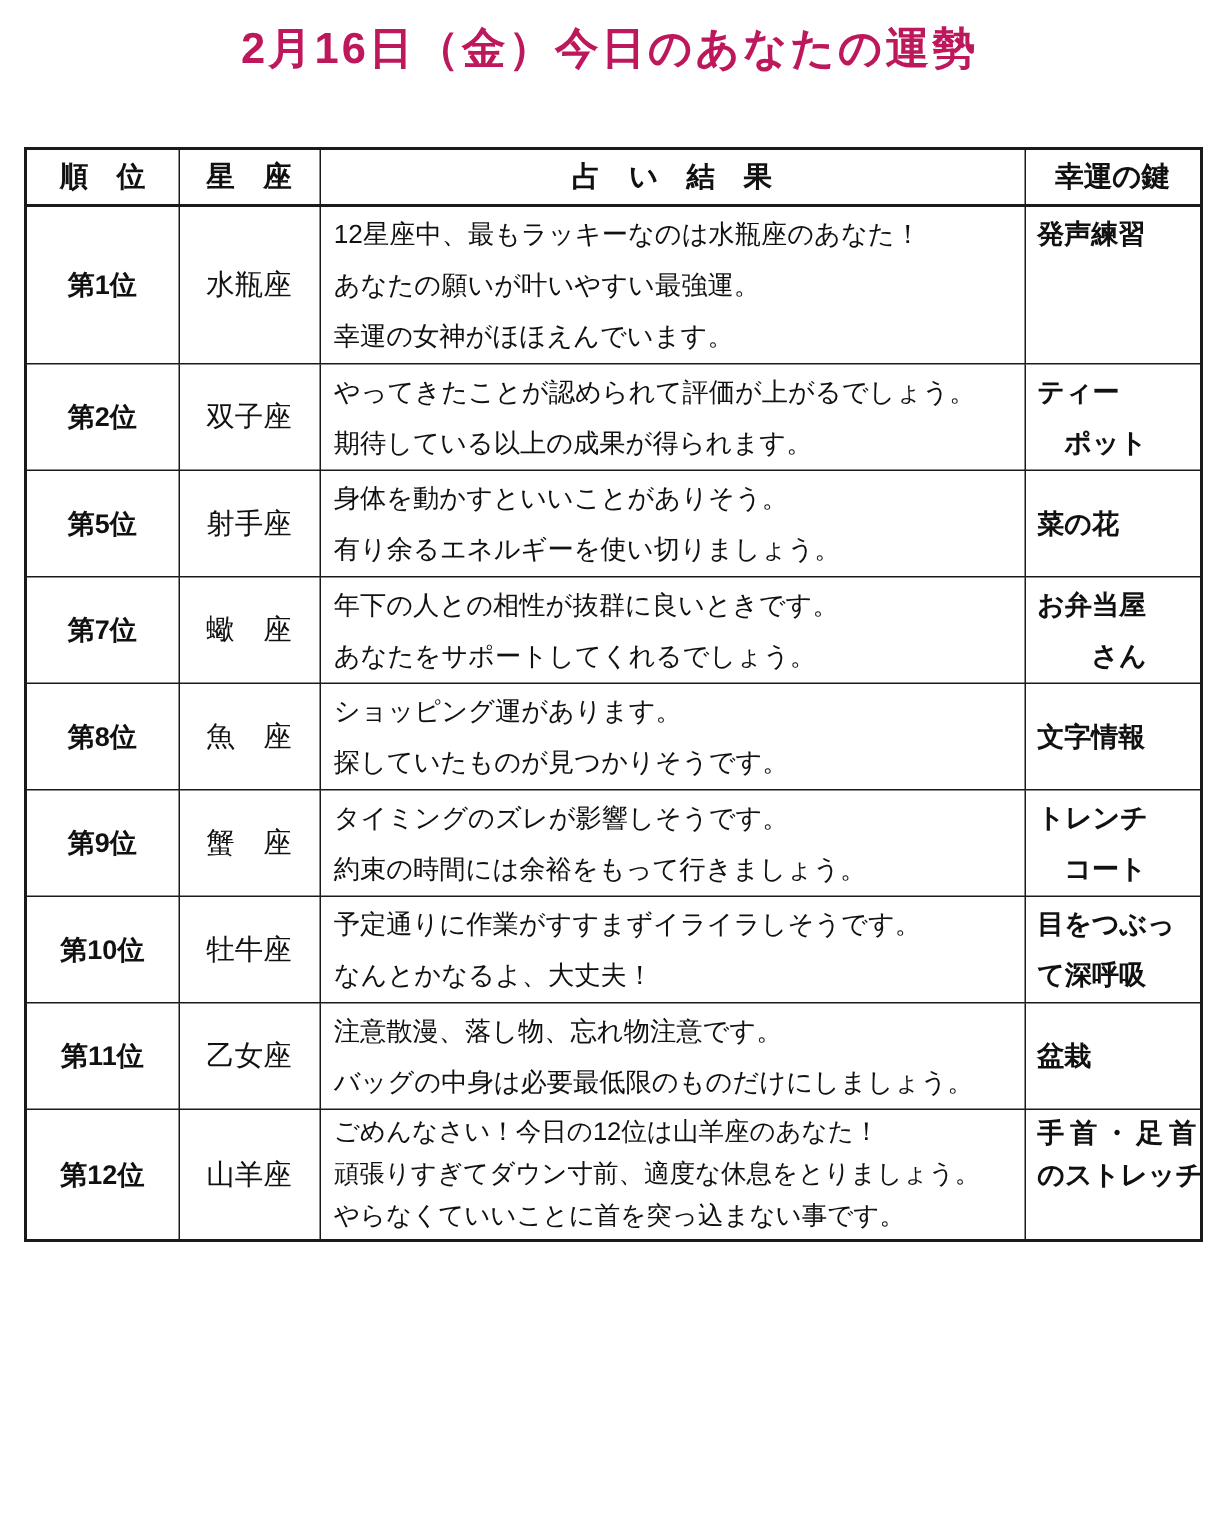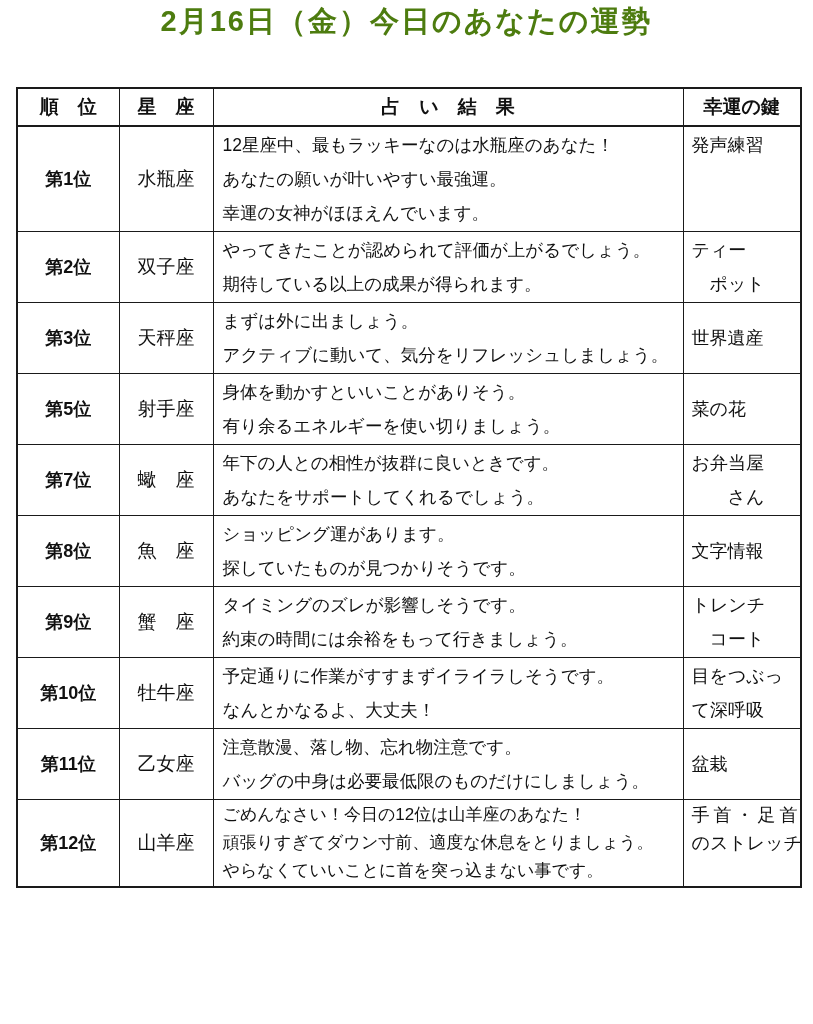--- a/index.html
+++ b/index.html
@@ -6,26 +6,26 @@
   .page {
     position: relative;
     width: 813px;
     height: 1024px;
     background: #ffffff;
     color: #111;
     font-family: "Liberation Sans", sans-serif;
     overflow: hidden;
   }
   .title {
-    padding-top: 2px;
+    padding-top: 13px;
     text-align: center;
     font-size: 29px;
     font-weight: bold;
     letter-spacing: 2px;
-    color: #4d7c0f;
+    color: #be185d;
     white-space: pre;
   }
   table.fortune-table {
     border-collapse: collapse;
     table-layout: fixed;
     margin: 45px 0 0 16px;
     width: 784px;
     border: 2px solid #1a1a1a;
   }
   .fortune-table th, .fortune-table td {
@@ -69,20 +69,21 @@
     white-space: pre;
   }
   td.key-cell {
     vertical-align: middle;
     padding: 1px 4px 1px 8px;
   }
   .k-line {
     font-size: 18px;
     line-height: 34px;
     white-space: pre;
+    font-weight: bold;
   }
   
   tr.row-1 td.key-cell, tr.row-12 td.key-cell { vertical-align: top; }
   
   tr.row-12 .f-line { line-height: 28px; font-size: 17px; }
   tr.row-12 .k-line { line-height: 28px; }
   
   tr.row-12 .k-line:first-child { letter-spacing: 4px; }
 </style>
 </head>
@@ -124,31 +125,20 @@
           <td class="sign-cell">双子座</td>
           <td class="fortune-cell">
             <div class="f-line">やってきたことが認められて評価が上がるでしょう。</div>
             <div class="f-line">期待している以上の成果が得られます。</div>
           </td>
           <td class="key-cell">
             <div class="k-line">ティー</div>
             <div class="k-line">　ポット</div>
           </td>
         </tr>
-        <tr class="row-3">
-          <td class="rank-cell">第3位</td>
-          <td class="sign-cell">天秤座</td>
-          <td class="fortune-cell">
-            <div class="f-line">まずは外に出ましょう。</div>
-            <div class="f-line">アクティブに動いて、気分をリフレッシュしましょう。</div>
-          </td>
-          <td class="key-cell">
-            <div class="k-line">世界遺産</div>
-          </td>
-        </tr>
         <tr class="row-5">
           <td class="rank-cell">第5位</td>
           <td class="sign-cell">射手座</td>
           <td class="fortune-cell">
             <div class="f-line">身体を動かすといいことがありそう。</div>
             <div class="f-line">有り余るエネルギーを使い切りましょう。</div>
           </td>
           <td class="key-cell">
             <div class="k-line">菜の花</div>
           </td>

